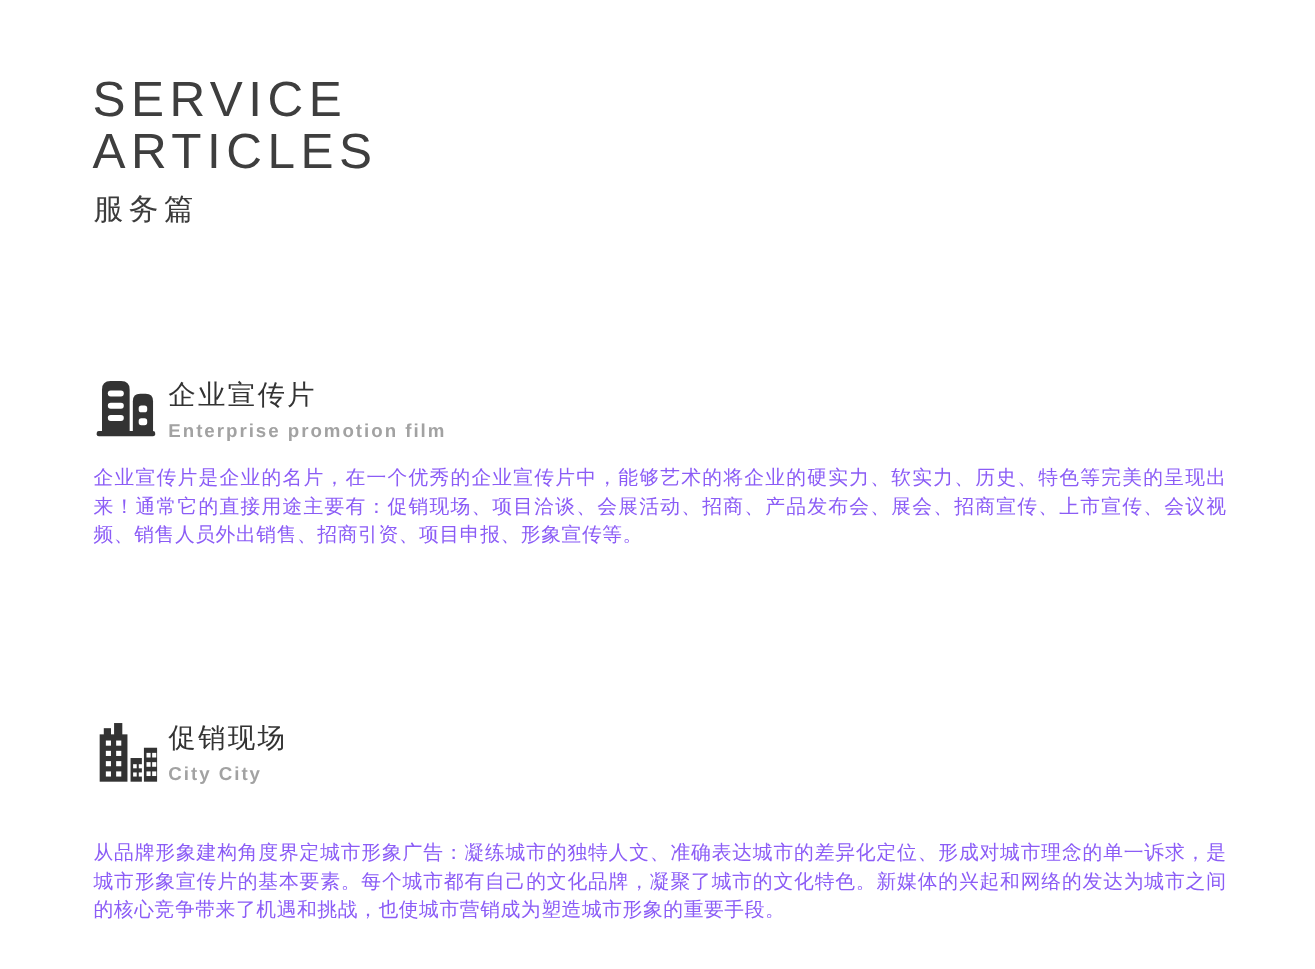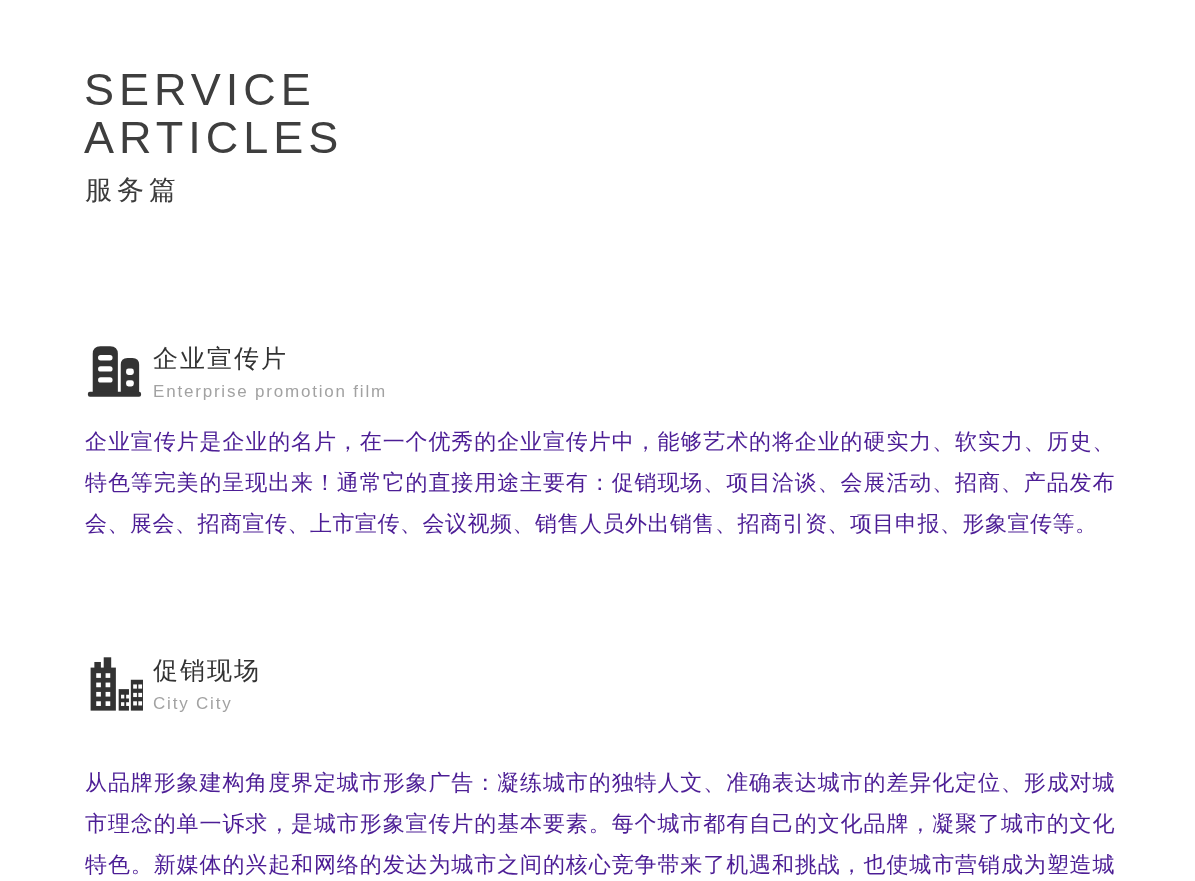--- a/index.html
+++ b/index.html
@@ -58,32 +58,32 @@
   .head-text { padding-top: 1px; }
   .sec-title {
     font-size: 25px;
     font-weight: 500;
     letter-spacing: 2px;
     color: #333333;
   }
   .sec-subtitle {
     margin-top: 7px;
     font-size: 17px;
-    font-weight: 400;
+    font-weight: 700;
     letter-spacing: 1.8px;
     color: #a2a2a2;
   }
   .paragraph {
     position: absolute;
     left: 85px;
     width: 1030px;
-    font-size: 22px;
-    line-height: 41px;
+    font-size: 18px;
+    line-height: 26px;
     letter-spacing: 0.5px;
-    color: #4c1d95;
+    color: #8b5cf6;
     text-align: justify;
   }
   .paragraph.p1 { top: 421px; }
   .paragraph.p2 { top: 762px; }
 </style>
 </head>
 <body>
 
 <div class="page">
 

